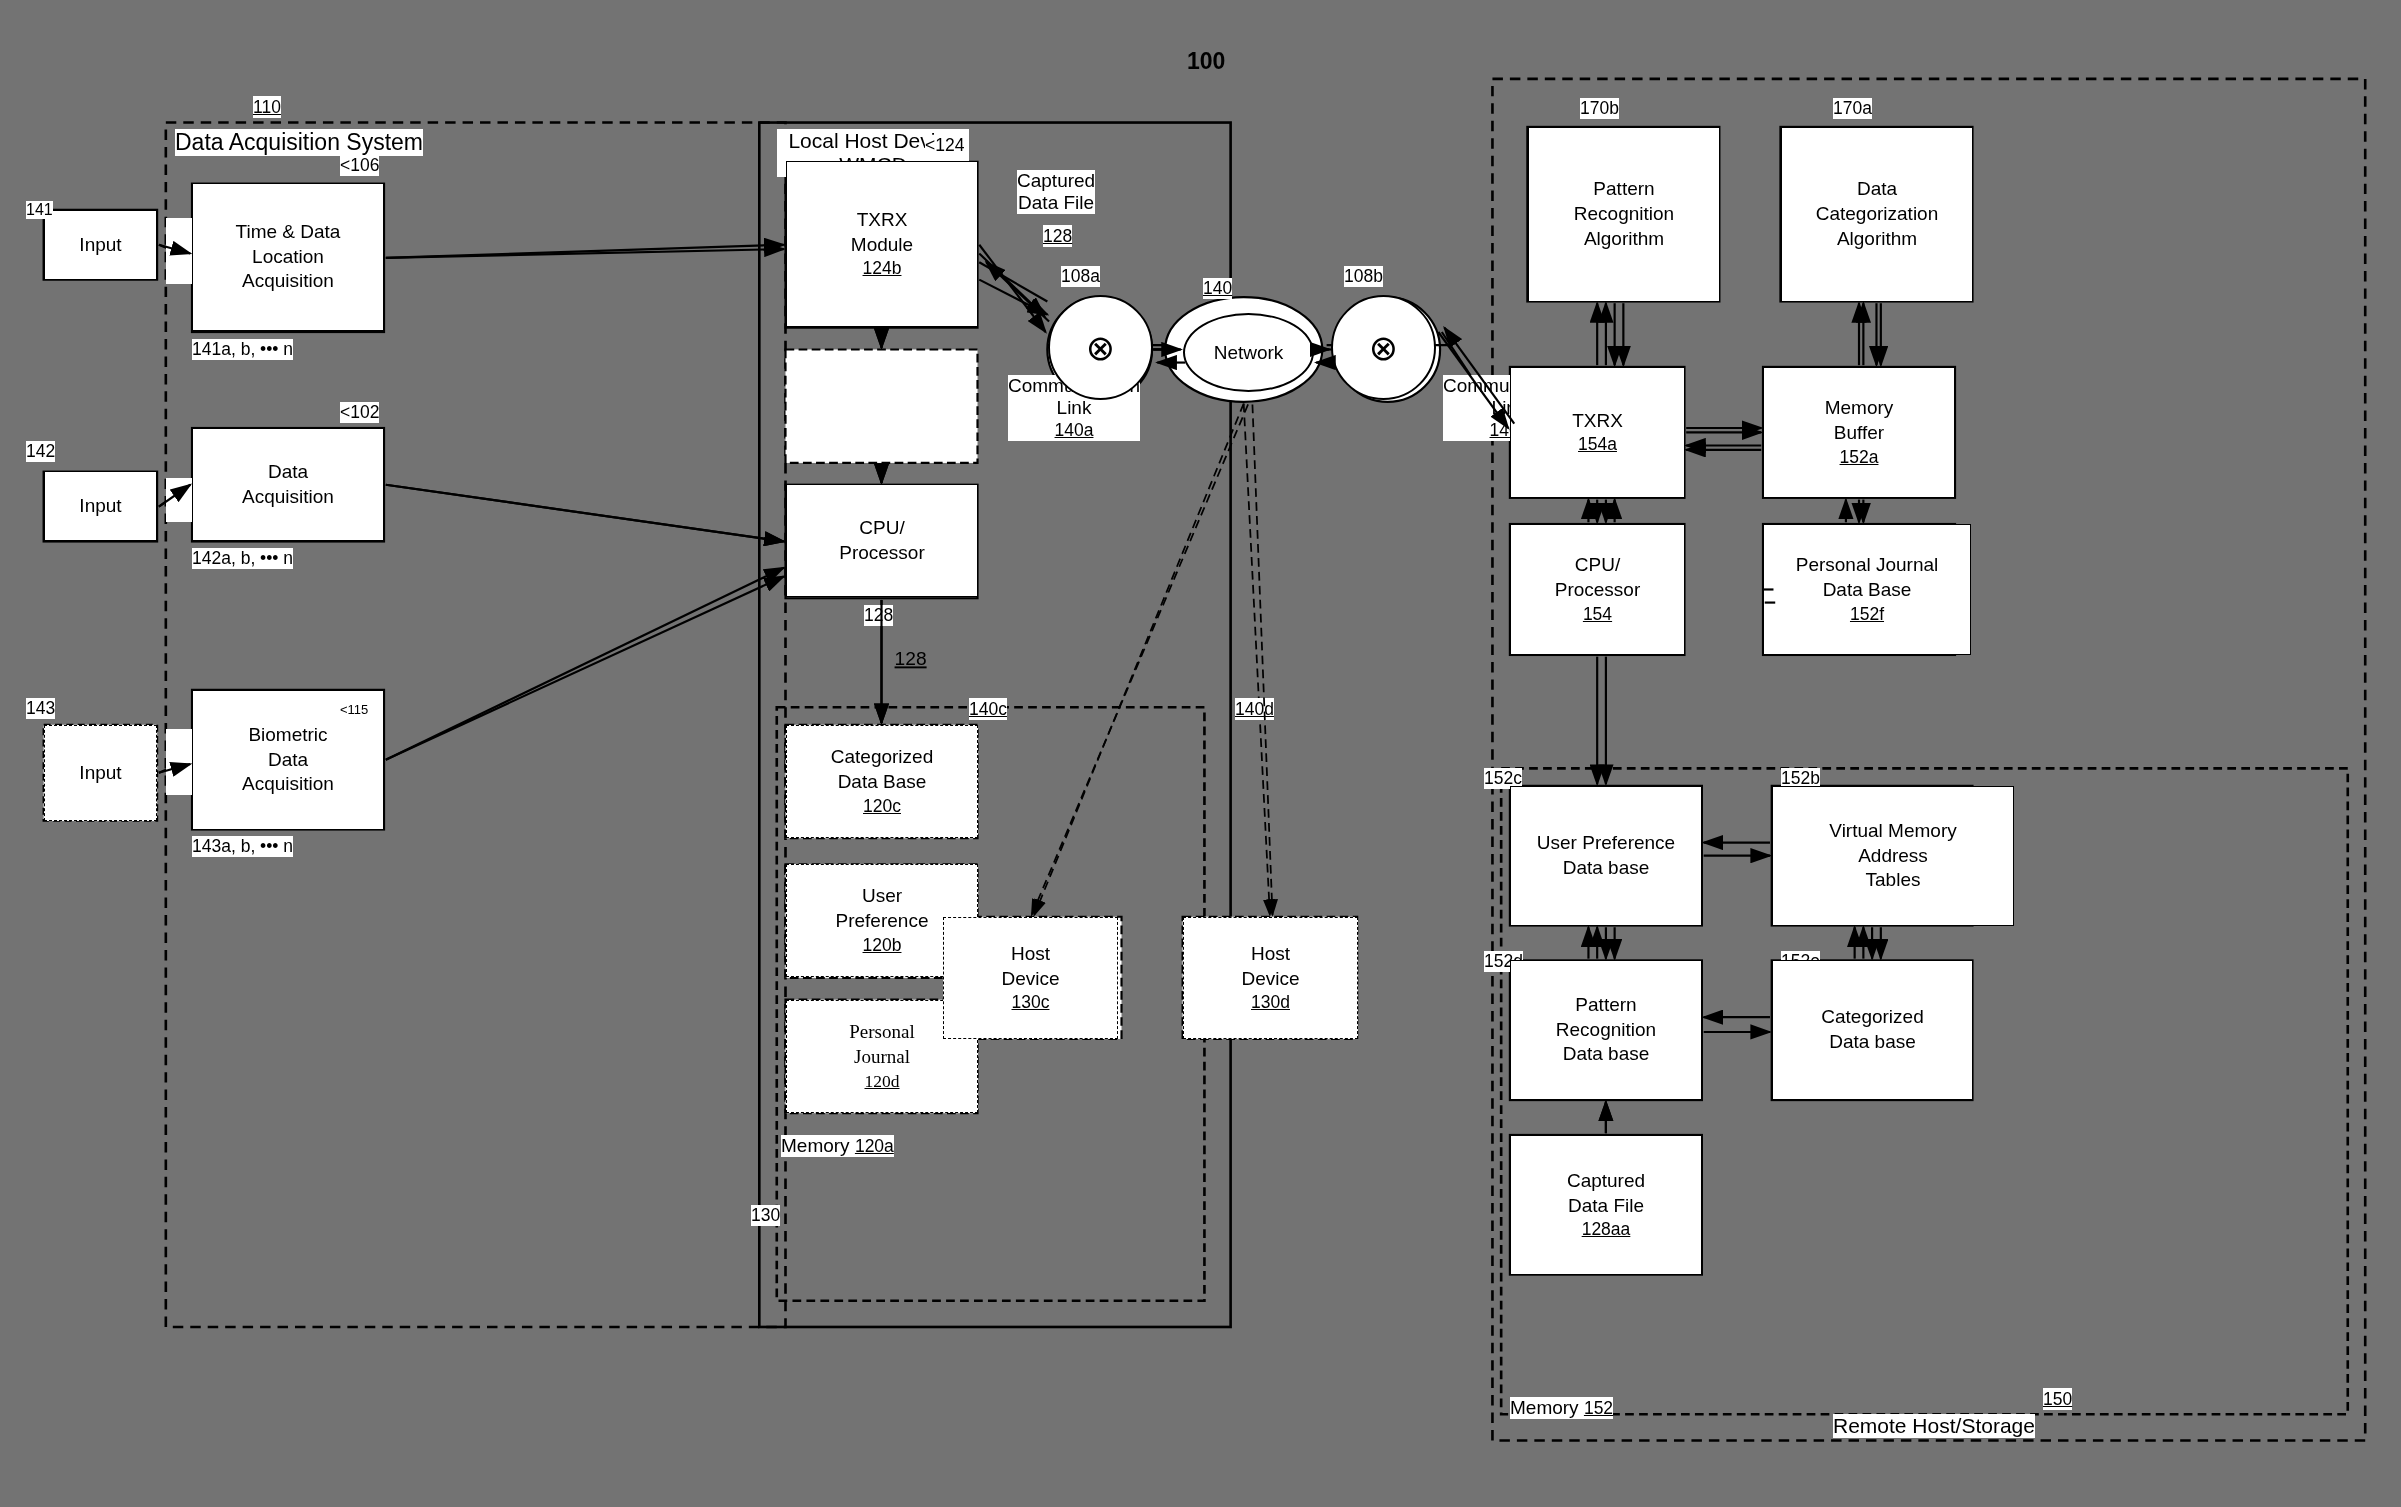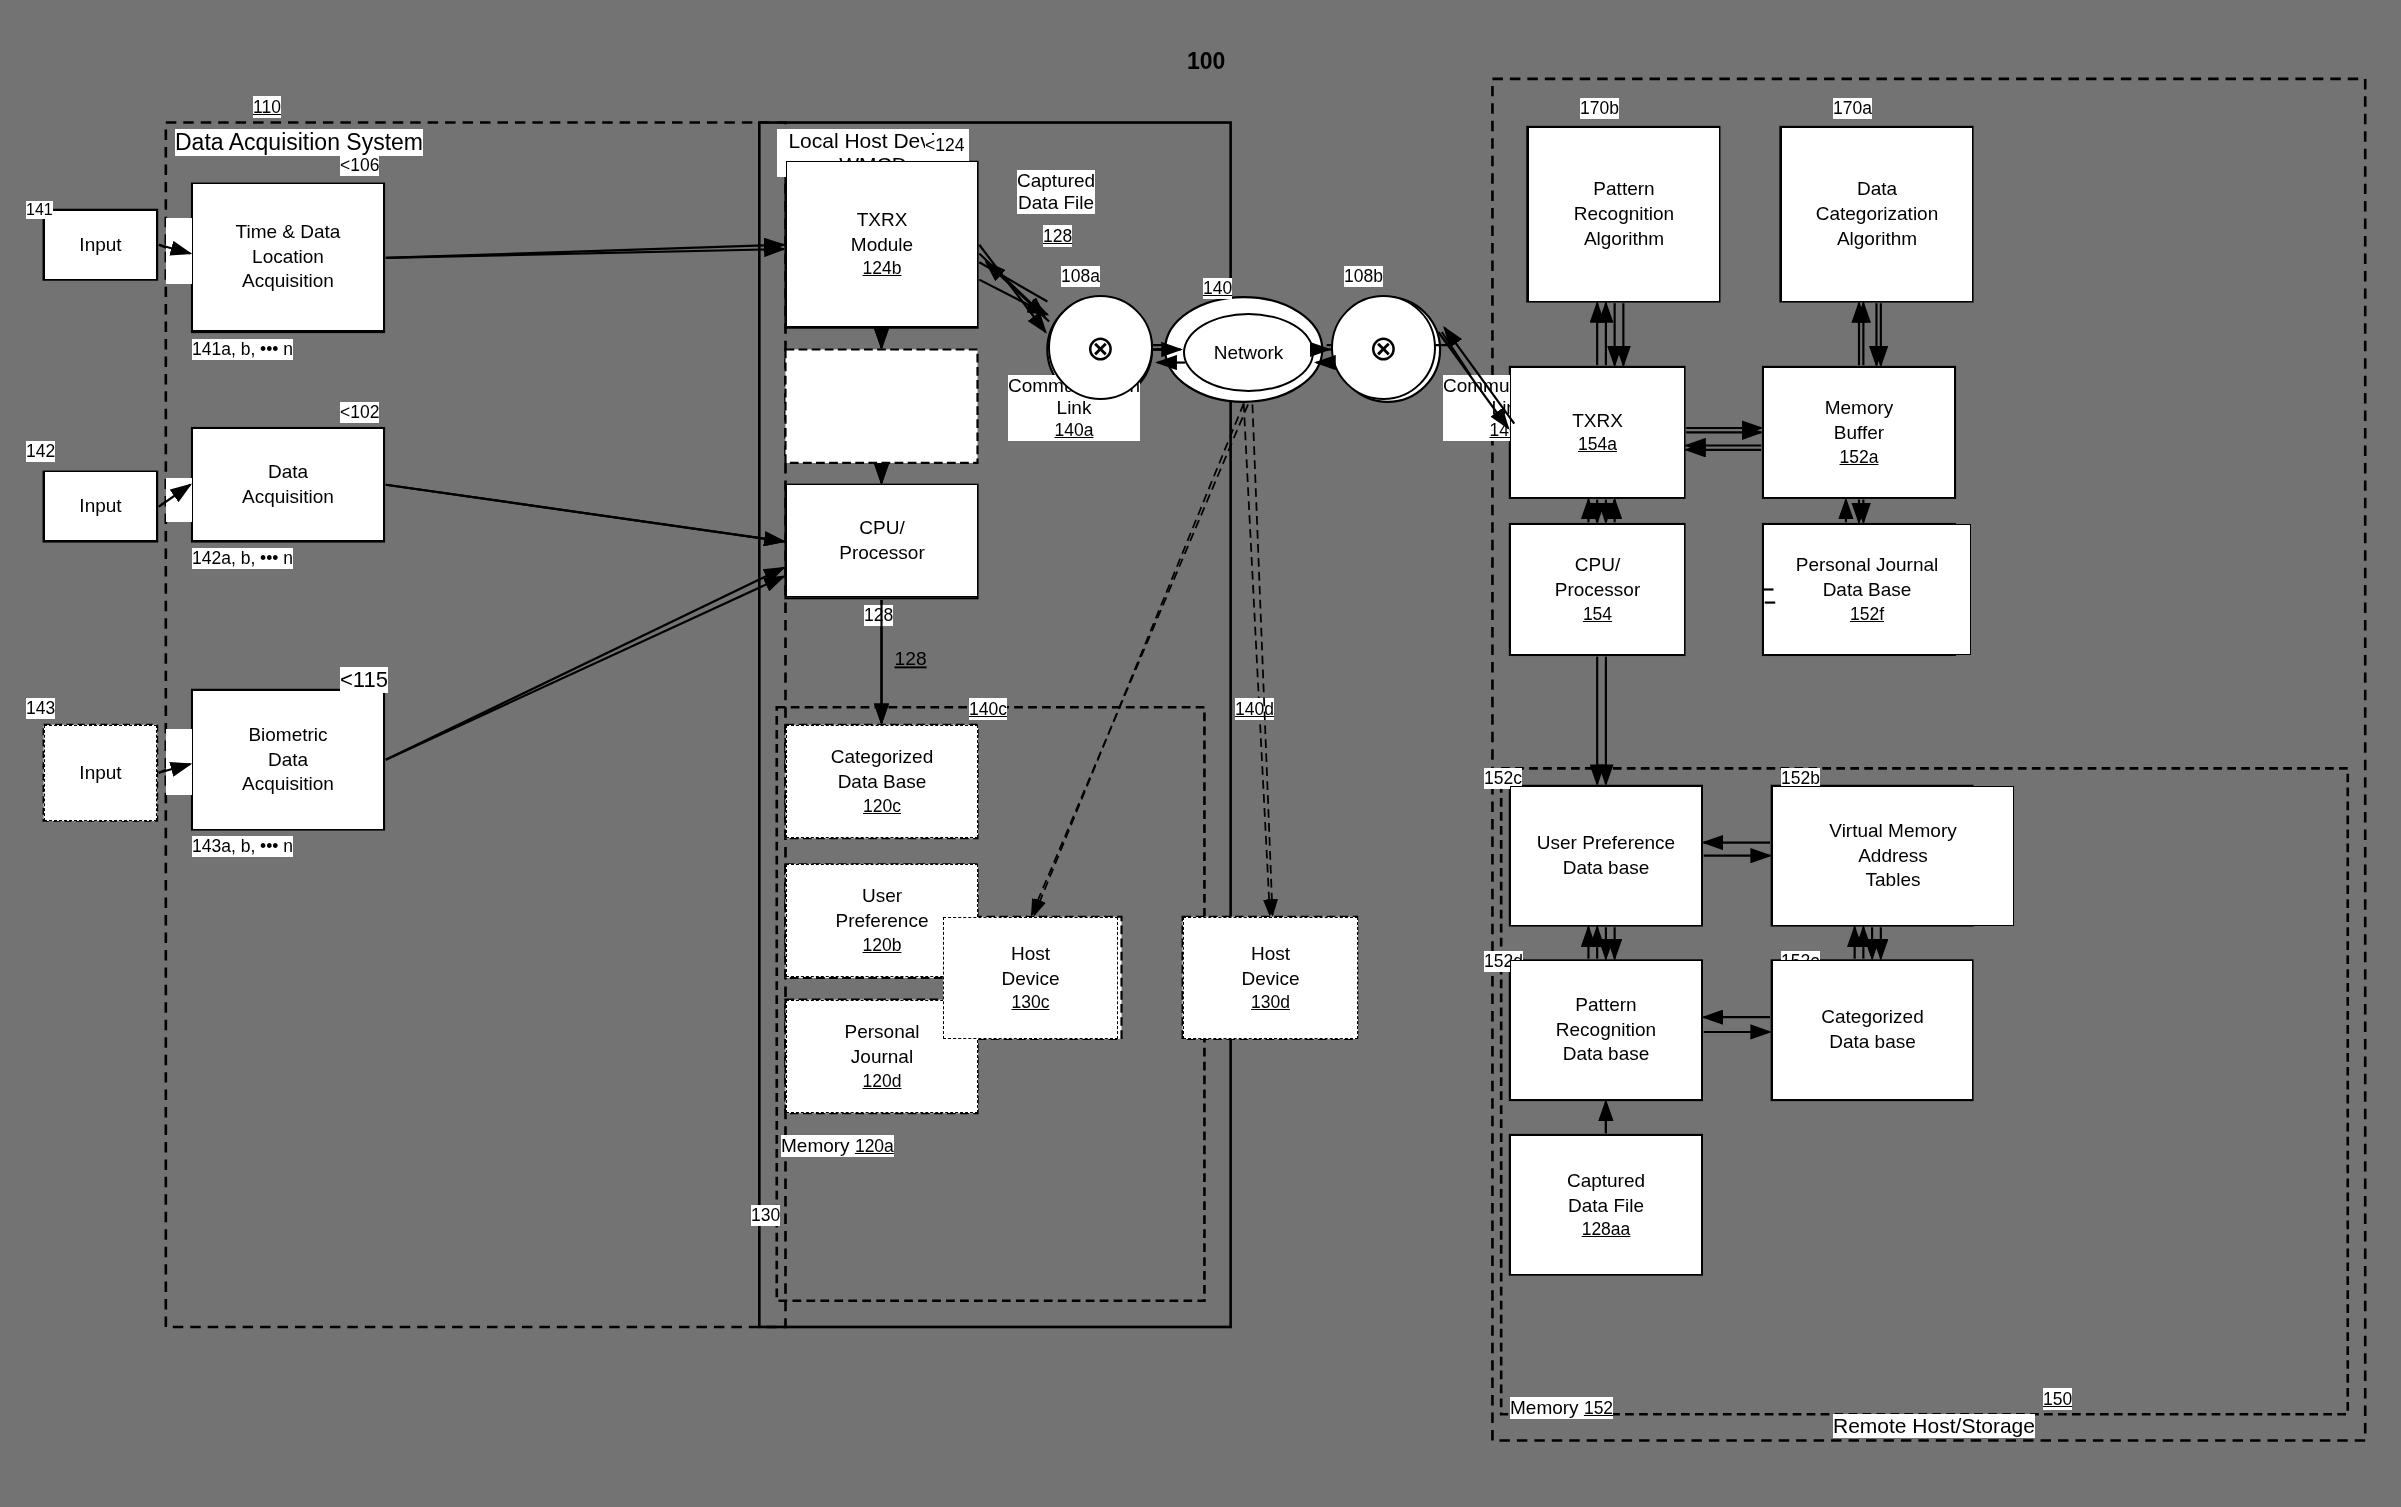--- a/index.html
+++ b/index.html
@@ -235,38 +235,38 @@
 
   <div class="box box-solid" style="left:192px;top:183px;width:192px;height:148px;font-size:19px;">Time &amp; Data<br>Location<br>Acquisition</div>
   <div class="label" style="left:340px;top:155px;font-size:17.5px;">&lt;106</div>
   <div class="label" style="left:192px;top:339px;font-size:17.5px;">141a, b, ••• n</div>
 
   <div class="box box-solid" style="left:192px;top:428px;width:192px;height:113px;font-size:19px;">Data<br>Acquisition</div>
   <div class="label" style="left:340px;top:402px;font-size:17.5px;">&lt;102</div>
   <div class="label" style="left:192px;top:548px;font-size:17.5px;">142a, b, ••• n</div>
 
   <div class="box box-solid" style="left:192px;top:690px;width:192px;height:140px;font-size:19px;">Biometric<br>Data<br>Acquisition</div>
-  <div class="label" style="left:340px;top:667px;font-size:22px;">&lt;115</div>
+  <div class="label" style="left:340px;top:702px;font-size:13px;">&lt;115</div>
   <div class="label" style="left:192px;top:836px;font-size:17.5px;">143a, b, ••• n</div>
 
   <div class="box box-solid" style="left:786px;top:161px;width:192px;height:166px;font-size:19px;">TXRX<br>Module<br><span class="ref-num">124b</span></div>
   <div class="label" style="left:925px;top:135px;font-size:17.5px;">&lt;124</div>
 
 
   <div class="box box-solid" style="left:786px;top:484px;width:192px;height:113px;font-size:19px;">CPU/<br>Processor</div>
 
   <div class="label" style="left:864px;top:605px;font-size:17.5px;">128</div>
 
   <div class="label" style="left:781px;top:1135px;font-size:19px;">Memory <span class="ref-num">120a</span></div>
 
   <div class="box box-dashed" style="left:786px;top:725px;width:192px;height:113px;font-size:19px;">Categorized<br>Data Base<br><span class="ref-num">120c</span></div>
 
   <div class="box box-dashed" style="left:786px;top:864px;width:192px;height:113px;font-size:19px;">User<br>Preference<br><span class="ref-num">120b</span></div>
 
-  <div class="box box-dashed" style="left:786px;top:1000px;width:192px;height:113px;font-size:19px;">Personal<br>Journal<br><span class="ref-num">120d</span></div>
+  <div class="box box-dashed" style="left:786px;top:1000px;width:192px;height:113px;font-size:19px;font-family:Liberation Serif, serif;">Personal<br>Journal<br><span class="ref-num">120d</span></div>
 
   <div class="label" style="left:751px;top:1205px;font-size:17.5px;">130</div>
 
   <div class="label" style="left:1017px;top:170px;font-size:19px;text-align:center;">Captured<br>Data File</div>
 
   <div class="label" style="left:1043px;top:225px;font-size:19px;"><span class="ref-num">128</span></div>
 
   <div class="label" style="left:1008px;top:375px;font-size:19px;text-align:center;">Communication<br>Link<br><span class="ref-num">140a</span></div>
 
   <div style="position:absolute;left:1048px;top:295px;width:105px;height:105px;border:2.6px solid #000;border-radius:50%;background:#fff;display:flex;align-items:center;justify-content:center;font-size:35px;">⊗</div>

